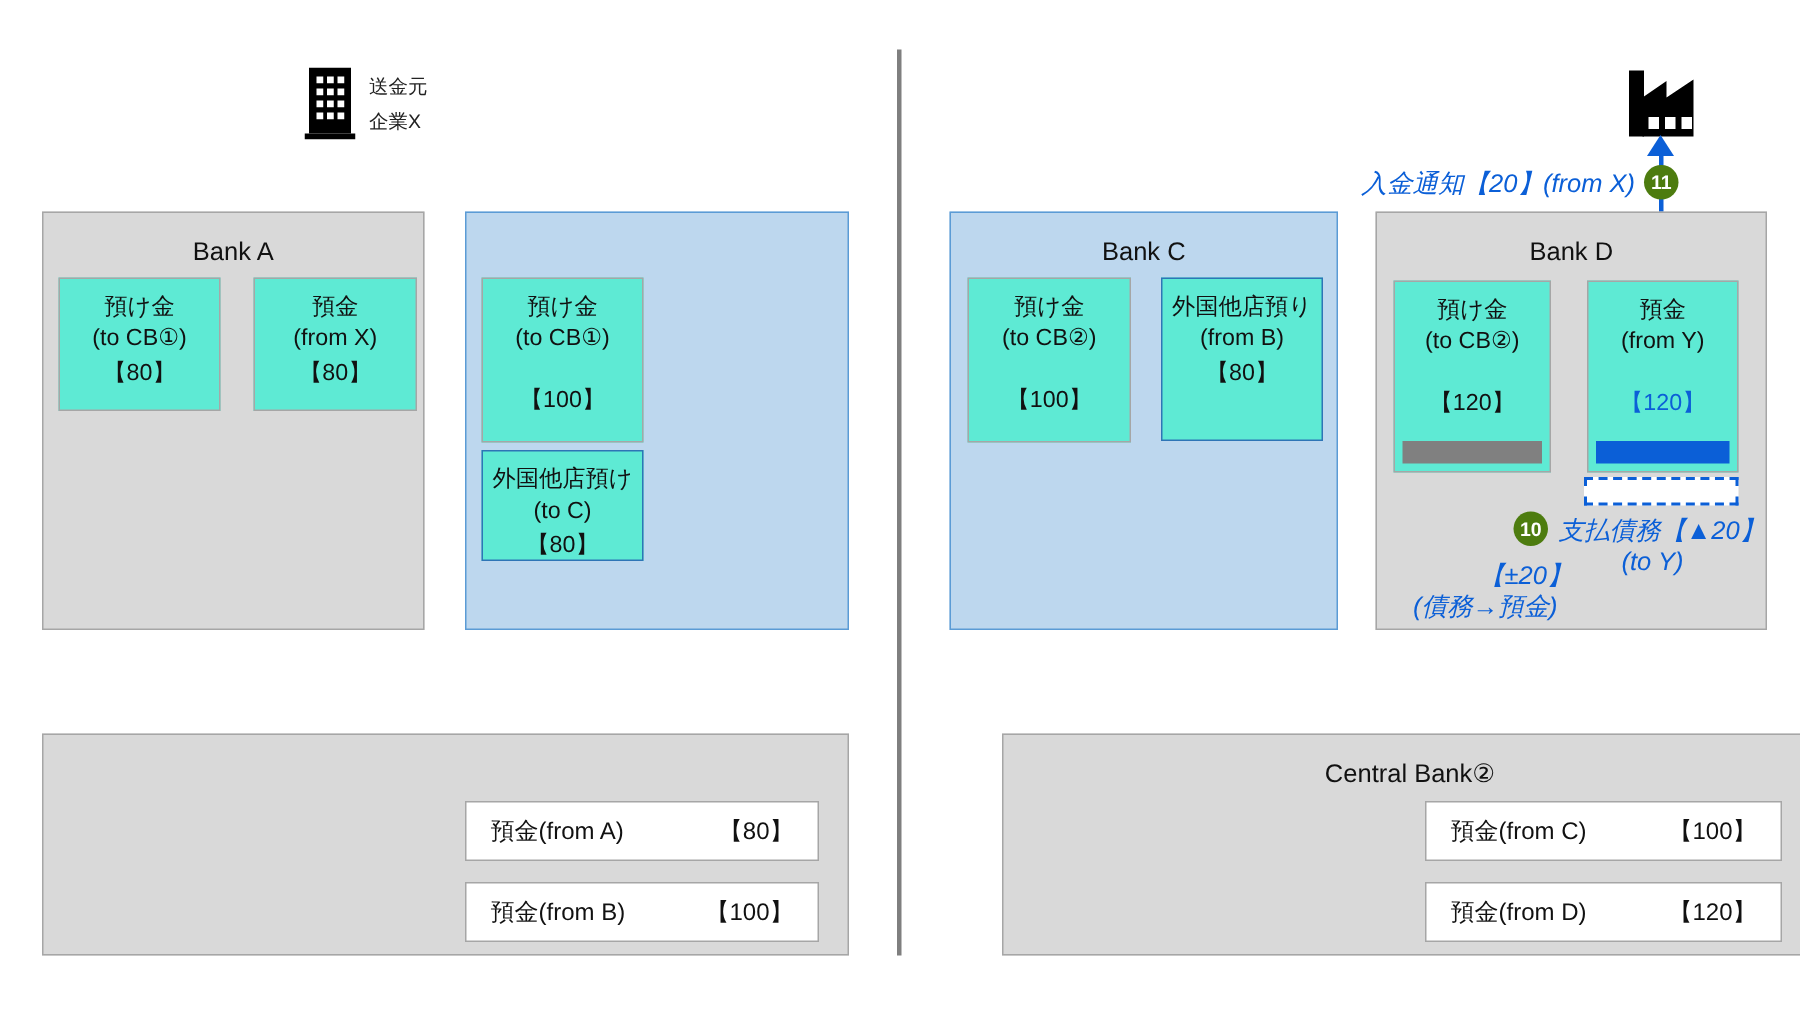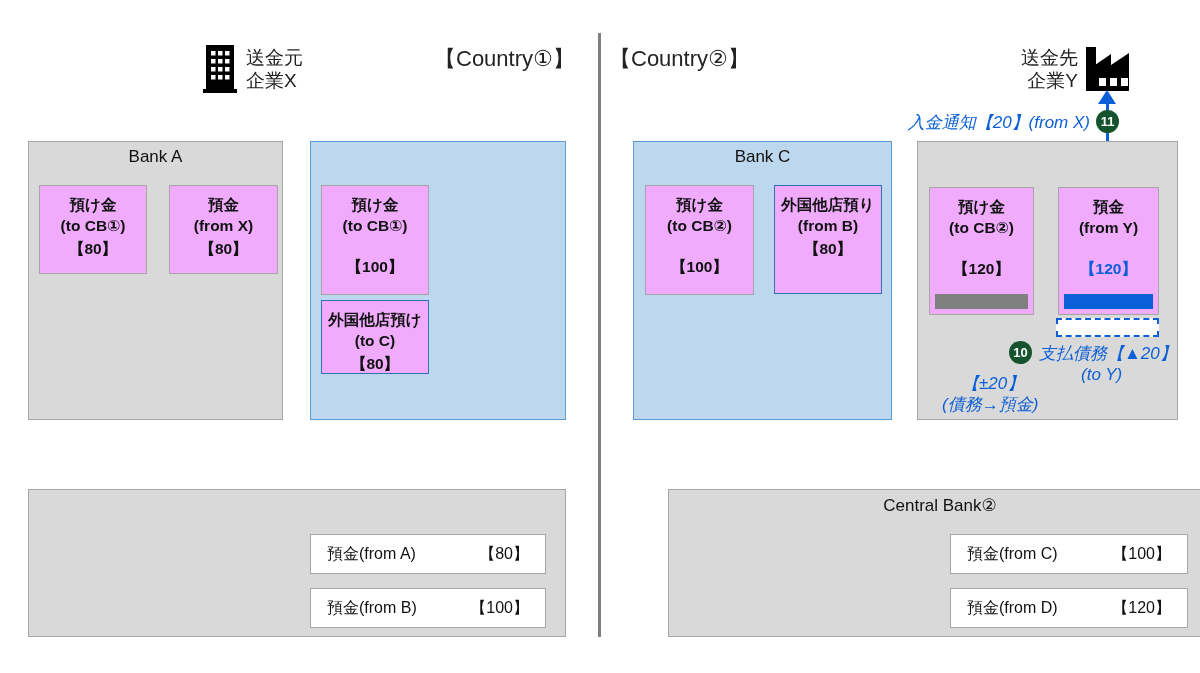--- a/index.html
+++ b/index.html
@@ -3,51 +3,50 @@
 <meta charset="utf-8">
 <style>
   html,body{margin:0;padding:0;background:#fff;}
   #stage{
     position:relative;width:1200px;height:673px;background:#ffffff;
     font-family:"Liberation Sans","DejaVu Sans",sans-serif;color:#1a1a1a;
     overflow:hidden;
   }
   .abs{position:absolute;}
   
-  .role-label{font-size:19px;line-height:23px;color:#222;}
+  .role-label{font-size:13px;line-height:23px;color:#222;}
   .country-label{font-size:22px;color:#222;white-space:nowrap;}
   .divider{background:#7f7f7f;}
   
   .bigbox{position:absolute;box-sizing:border-box;}
   .graybox{background:#d9d9d9;border:1.5px solid #a6a6a6;}
   .bluebox{background:#bdd7ee;border:1.5px solid #5b9bd5;}
-  .box-title{text-align:center;padding-top:5px;font-size:17px;color:#111;}
+  .box-title{text-align:center;padding-top:16px;font-size:17px;color:#111;}
   
   .card{
-    position:absolute;box-sizing:border-box;background:#f0abfc;
+    position:absolute;box-sizing:border-box;background:#5eead4;
     border:1px solid #a6a6a6;display:flex;flex-direction:column;align-items:center;
     padding-top:8px;font-size:15.5px;line-height:21px;text-align:center;color:#111;
     white-space:nowrap;
-    font-weight:bold;
   }
   .card.blueborder{border:1px solid #2e75b6;}
   .amt{margin-top:2px;}
   .amt-gap{margin-top:20px;}
   .bar{position:absolute;left:5px;right:5px;bottom:5px;height:15px;}
   .bar-gray{background:#808080;}
   .bar-blue{background:#0b5fd7;}
   .dashed-slot{
     position:absolute;box-sizing:border-box;background:#ffffff;
     border:2px dashed #0b5fd7;
   }
   .blue-text{color:#0b5fd7;}
   
   .badge{
     position:absolute;width:23px;height:23px;border-radius:50%;
-    background:#14532d;color:#fff;font-size:13px;font-weight:bold;
+    background:#4d7c0f;color:#fff;font-size:13px;font-weight:bold;
     display:flex;align-items:center;justify-content:center;
   }
   .anno{position:absolute;color:#0b5fd7;font-size:17px;white-space:nowrap;font-style:italic;}
   .arrow-line{position:absolute;width:3px;background:#0b5fd7;}
   .arrow-head{
     position:absolute;width:0;height:0;
     border-left:9px solid transparent;border-right:9px solid transparent;
     border-bottom:14px solid #0b5fd7;
   }
   
@@ -79,28 +78,22 @@
       <rect x="8" y="30" width="4.5" height="4.5"></rect>
         <rect x="15" y="30" width="4.5" height="4.5"></rect>
         <rect x="22" y="30" width="4.5" height="4.5"></rect>
     </g>
   </svg>
   <div class="abs role-label" style="left:246px;top:46px">
     <div>送金元</div>
     <div>企業X</div>
   </div>
 
-  <div class="abs country-label" style="left:434px;top:44px">【Country①】</div>
   <div class="abs divider" style="left:598px;top:33px;width:3px;height:604px"></div>
-  <div class="abs country-label" style="left:609px;top:44px">【Country②】</div>
 
-  <div class="abs role-label" style="left:1000px;top:46px;width:78px;text-align:right">
-    <div>送金先</div>
-    <div>企業Y</div>
-  </div>
   <svg class="abs" style="left:1083px;top:45px" width="50" height="48" viewBox="0 0 50 48">
     <rect x="3" y="2" width="10" height="44" fill="#000"></rect>
     <polygon points="12,46 12,20 28,9 28,20 46,8 46,46" fill="#000"></polygon>
     <g fill="#fff">
       <rect x="16" y="33" width="7" height="8"></rect>
       <rect x="27" y="33" width="7" height="8"></rect>
       <rect x="38" y="33" width="7" height="8"></rect>
     </g>
   </svg>
 
@@ -144,37 +137,38 @@
       <div class="amt-gap">【100】</div>
     </div>
     <div class="card blueborder" style="left:140px;top:43px;width:108px;height:109px">
       <div>外国他店預り</div>
       <div>(from B)</div>
       <div class="amt">【80】</div>
     </div>
   </div>
 
   <div class="bigbox graybox" style="left:917px;top:141px;width:261px;height:279px">
+    <div class="box-title">Bank D</div>
     <div class="card" style="left:11px;top:45px;width:105px;height:128px">
       <div>預け金</div>
       <div>(to CB②)</div>
       <div class="amt-gap">【120】</div>
       <div class="bar bar-gray"></div>
     </div>
     <div class="card" style="left:140px;top:45px;width:101px;height:128px">
       <div>預金</div>
       <div>(from Y)</div>
       <div class="amt-gap blue-text">【120】</div>
       <div class="bar bar-blue"></div>
     </div>
     <div class="dashed-slot" style="left:138px;top:176px;width:103px;height:19px"></div>
     <div class="badge" style="left:91px;top:199px">10</div>
     <div class="anno" style="left:121px;top:200px">支払債務【▲20】</div>
     <div class="anno" style="left:163px;top:223px">(to Y)</div>
-    <div class="anno" style="left:44px;top:230px">【±20】</div>
+    <div class="anno" style="left:68px;top:230px">【±20】</div>
     <div class="anno" style="left:24px;top:251px">(債務→預金)</div>
   </div>
 
   <div class="bigbox graybox" style="left:28px;top:489px;width:538px;height:148px">
     <div class="cb-row" style="left:281px;top:44px;width:236px">
       <span>預金(from A)</span>
       <span>【80】</span>
     </div>
     <div class="cb-row" style="left:281px;top:98px;width:236px">
       <span>預金(from B)</span>

